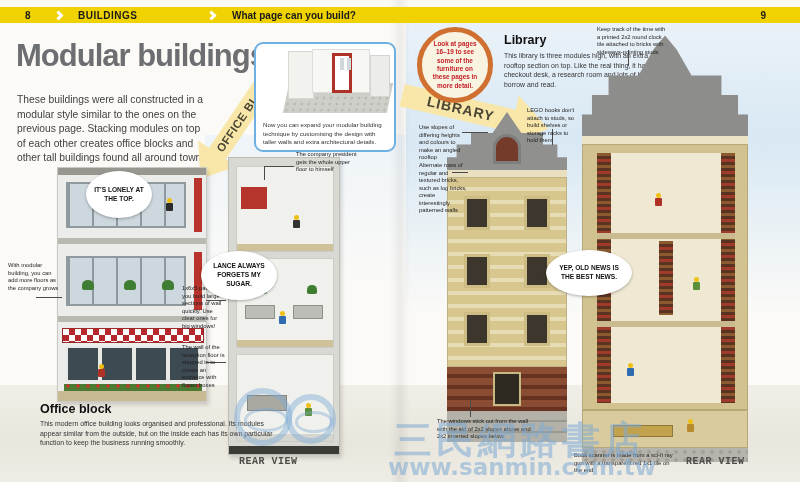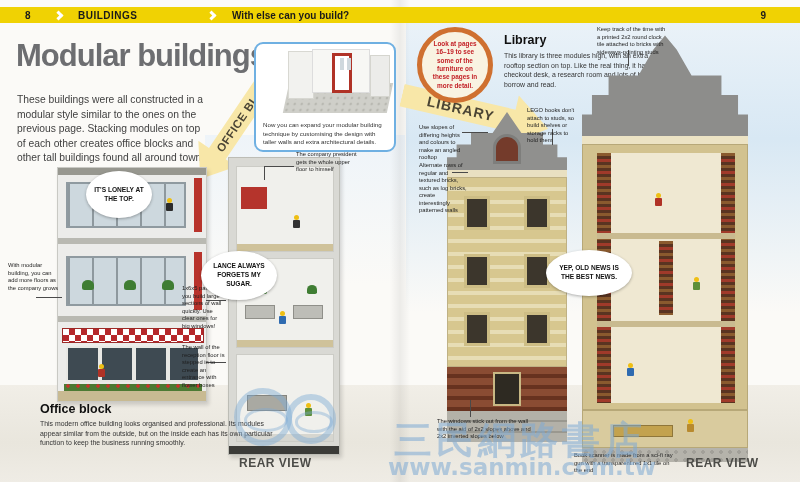--- a/index.html
+++ b/index.html
@@ -134,21 +134,21 @@
   .lr-shelf { position:absolute; width:14px; background:#5a3421;
     background-image:repeating-linear-gradient(180deg,#8a5a2e 0 3px,#5a3421 3px 6px,#a03a2a 6px 9px,#5a3421 9px 12px); }
   .lr-slab { position:absolute; left:0; width:138px; height:6px; background:#c9ba90; }
   .lr-scene { position:absolute; left:0; top:382px; width:166px; height:38px; background:#d9cb9e; border:1px solid #b7a878; }
   .lr-desk { position:absolute; left:30px; top:14px; width:60px; height:12px; background:#c3a24e; border:1px solid #8f763a; }
   .lr-base { position:absolute; left:0; top:420px; width:166px; height:14px; background:#b5b3ab;
     background-image:radial-gradient(circle at 4px 4px,#a2a099 1.6px,transparent 1.9px); background-size:9px 8px; }
   
   .ob-head { position:absolute; left:40px; top:402px; font-size:12.5px; font-weight:bold; color:#101010; z-index:7; }
   .ob-body { position:absolute; left:40px; top:419px; width:238px; font-size:6.9px; line-height:1.4; color:#333; z-index:7; }
-  .rear-view { position:absolute; font-size:12px; font-weight:bold; color:#4c4c48; letter-spacing:0.5px; z-index:7; }
+  .rear-view { position:absolute; font-size:10px; font-weight:bold; color:#4c4c48; letter-spacing:0.5px; z-index:7;font-family:Liberation Mono, monospace; }
   
   .watermark { position:absolute; left:226px; top:384px; width:520px; height:68px; z-index:9;
     pointer-events:none; color:rgba(125,170,212,0.55); }
   .wm-globe { position:absolute; border:6px solid rgba(125,170,212,0.45); border-radius:50%; }
   .wm-globe:after { content:""; position:absolute; left:8%; top:30%; width:84%; height:40%;
     border:3px solid rgba(125,170,212,0.4); border-radius:50%; }
   .wm-cjk { position:absolute; left:168px; top:0; font-size:38px; font-weight:bold;
     font-family:"DejaVu Sans", sans-serif; letter-spacing:4px; white-space:nowrap;margin-top:31px; }
   .wm-url { position:absolute; left:162px; top:38px; font-size:23px; font-weight:bold;
     font-family:"DejaVu Sans", sans-serif; white-space:nowrap;margin-top:32px; }
@@ -161,21 +161,21 @@
   <div class="sky-right"></div>
   <div class="sky-left"></div>
   <div class="floor-bg"></div>
   <div class="gutter"></div>
 
   <div class="header-bar">
     <span class="pageno-left">8</span>
     <span class="chev chev1"></span>
     <span class="hdr-section">BUILDINGS</span>
     <span class="chev chev2"></span>
-    <span class="hdr-strap">With else can you build?</span>
+    <span class="hdr-strap">What page can you build?</span>
     <span class="pageno-right">9</span>
   </div>
 
   <div class="main-title">Modular buildings</div>
   <div class="intro">These buildings were all constructed in a modular style similar to the ones on the previous page. Stacking modules on top of each other creates office blocks and other tall buildings found all around town.</div>
 
   <div class="wn-box">
     <div class="wn-room">
       <div class="wn-base"></div>
       <div class="wn-wall-l"></div>

